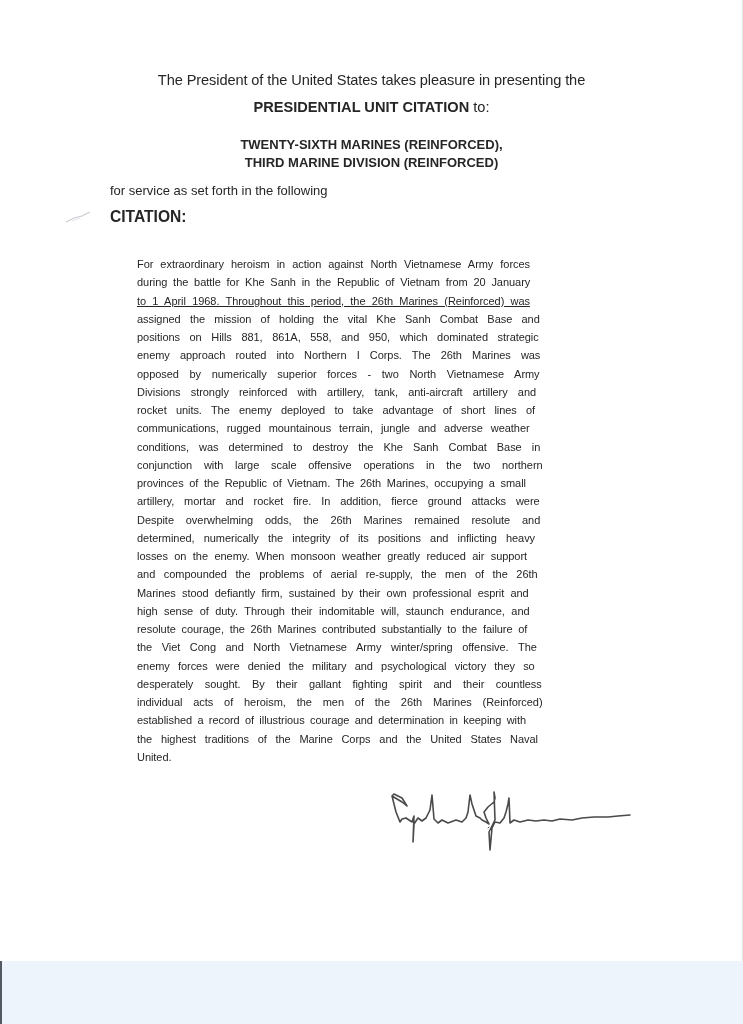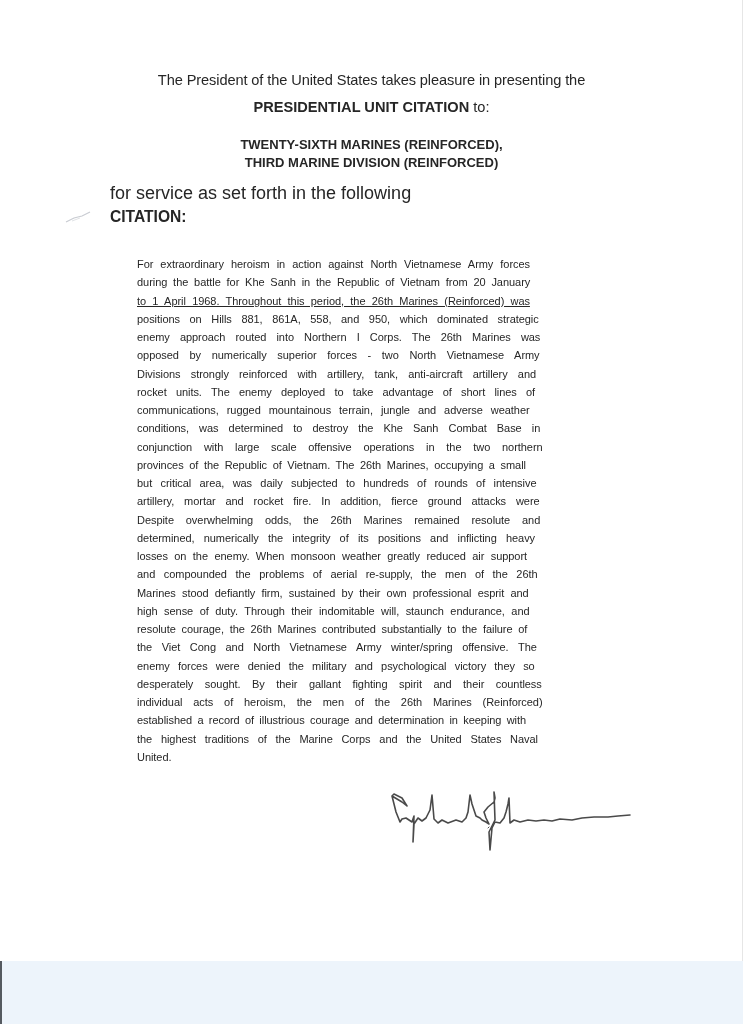--- a/index.html
+++ b/index.html
@@ -72,21 +72,21 @@
       font-size: 13px;
       font-weight: bold;
       line-height: 18px;
     }
     .unit-1 { top: 136px; }
     .unit-2 { top: 154px; }
     .for-service {
       position: absolute;
       left: 110px;
       top: 183px;
-      font-size: 18px;
+      font-size: 13px;
       white-space: nowrap;
     }
     .citation-heading {
       position: absolute;
       left: 110px;
       top: 208px;
       font-size: 15.6px;
       font-weight: bold;
       white-space: nowrap;
     }
@@ -139,30 +139,30 @@
   <div class="line-center unit unit-2">THIRD MARINE DIVISION (REINFORCED)</div>
 
   <div class="for-service">for service as set forth in the following</div>
 
   <div class="citation-heading">CITATION:</div>
 
   <div class="body-text" id="citation-body">
       <span class="body-line" style="white-space: nowrap; display: block; text-align-last: auto; text-align: left;"><span style="word-spacing: 4.00694px;">For extraordinary heroism in action against North Vietnamese Army forces</span></span>
       <span class="body-line" style="white-space: nowrap; display: block; text-align-last: auto; text-align: left;"><span style="word-spacing: 2.83774px;">during the battle for Khe Sanh in the Republic of Vietnam from 20 January</span></span>
       <span class="body-line" style="white-space: nowrap; display: block; text-align-last: auto; text-align: left;"><span style="word-spacing: 3.28125px; text-decoration: underline;">to 1 April 1968. Throughout this period, the 26th Marines (Reinforced) was</span></span>
+      <span class="body-line" style="white-space: nowrap; display: block; text-align-last: auto; text-align: left;"><span style="word-spacing: 6.27983px;">assigned the mission of holding the vital Khe Sanh Combat Base and</span></span>
       <span class="body-line" style="white-space: nowrap; display: block; text-align-last: auto; text-align: left;"><span style="word-spacing: 6.57812px;">positions on Hills 881, 861A, 558, and 950, which dominated strategic</span></span>
       <span class="body-line" style="white-space: nowrap; display: block; text-align-last: auto; text-align: left;"><span style="word-spacing: 7.10938px; text-align: right;">enemy approach routed into Northern I Corps. The 26th Marines was</span></span>
       <span class="body-line" style="white-space: nowrap; display: block; text-align-last: auto; text-align: left;"><span style="word-spacing: 7.62153px;">opposed by numerically superior forces - two North Vietnamese Army</span></span>
       <span class="body-line" style="white-space: nowrap; display: block; text-align-last: auto; text-align: left;"><span style="word-spacing: 7.14844px;">Divisions strongly reinforced with artillery, tank, anti-aircraft artillery and</span></span>
       <span class="body-line" style="white-space: nowrap; display: block; text-align-last: auto; text-align: left;"><span style="word-spacing: 6.22266px;">rocket units.  The enemy deployed to take advantage of short lines of</span></span>
       <span class="body-line" style="white-space: nowrap; display: block; text-align-last: auto; text-align: left;"><span style="word-spacing: 4.96205px;">communications, rugged mountainous terrain, jungle and adverse weather</span></span>
       <span class="body-line" style="white-space: nowrap; display: block; text-align-last: auto; text-align: left;"><span style="word-spacing: 7.07812px;">conditions, was determined to destroy the Khe Sanh Combat Base in</span></span>
       <span class="body-line" style="white-space: nowrap; display: block; text-align-last: auto; text-align: left;"><span style="word-spacing: 8.78299px;">conjunction with large scale offensive operations in the two northern</span></span>
       <span class="body-line" style="white-space: nowrap; display: block; text-align-last: auto; text-align: left;"><span style="word-spacing: 2.59766px;">provinces of the Republic of Vietnam.  The 26th Marines, occupying a small</span></span>
-      <span class="body-line" style="white-space: nowrap; display: block; text-align-last: auto; text-align: left;"><span style="word-spacing: 5.29403px;">but critical area, was daily subjected to hundreds of rounds of intensive</span></span>
       <span class="body-line" style="white-space: nowrap; display: block; text-align-last: auto; text-align: left;"><span style="word-spacing: 6.9px;">artillery, mortar and rocket fire. In addition, fierce ground attacks were</span></span>
       <span class="body-line" style="white-space: nowrap; display: block; text-align-last: auto; text-align: left;"><span style="word-spacing: 8.84961px;">Despite overwhelming odds, the 26th Marines remained resolute and</span></span>
       <span class="body-line" style="white-space: nowrap; display: block; text-align-last: auto; text-align: left;"><span style="word-spacing: 6.19271px;">determined, numerically the integrity of its positions and inflicting heavy</span></span>
       <span class="body-line" style="white-space: nowrap; display: block; text-align-last: auto; text-align: left;"><span style="word-spacing: 3.41761px;">losses on the enemy.  When monsoon weather greatly reduced air support</span></span>
       <span class="body-line" style="white-space: nowrap; display: block; text-align-last: auto; text-align: left;"><span style="word-spacing: 5.60938px;">and compounded the problems of aerial re-supply, the men of the 26th</span></span>
       <span class="body-line" style="white-space: nowrap; display: block; text-align-last: auto; text-align: left;"><span style="word-spacing: 3.1625px;">Marines stood defiantly firm, sustained by their own professional esprit and</span></span>
       <span class="body-line" style="white-space: nowrap; display: block; text-align-last: auto; text-align: left;"><span style="word-spacing: 3.4625px;">high sense of duty. Through their indomitable will, staunch endurance, and</span></span>
       <span class="body-line" style="white-space: nowrap; display: block; text-align-last: auto; text-align: left;"><span style="word-spacing: 2.73594px;">resolute courage, the 26th Marines contributed substantially to the failure of</span></span>
       <span class="body-line" style="white-space: nowrap; display: block; text-align-last: auto; text-align: left;"><span style="word-spacing: 6.57118px;">the Viet Cong and North Vietnamese Army winter/spring offensive. The</span></span>
       <span class="body-line" style="white-space: nowrap; display: block; text-align-last: auto; text-align: left;"><span style="word-spacing: 5.2125px;">enemy forces were denied the military and psychological victory they so</span></span>

